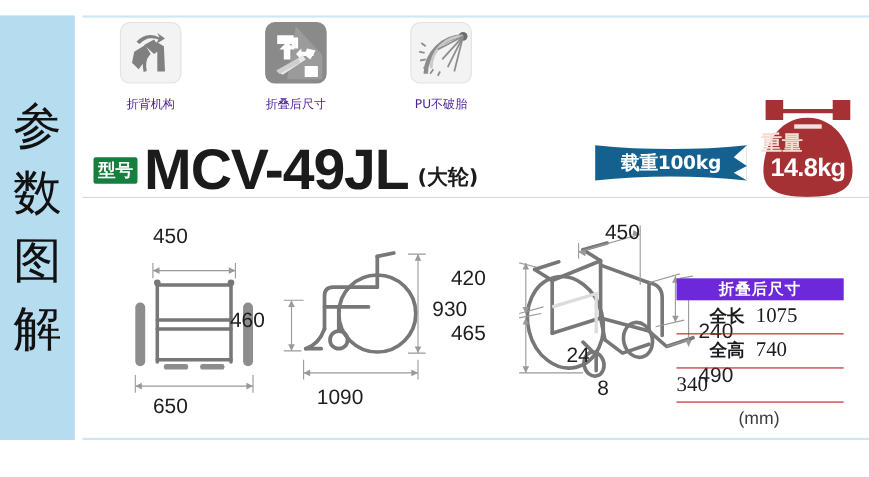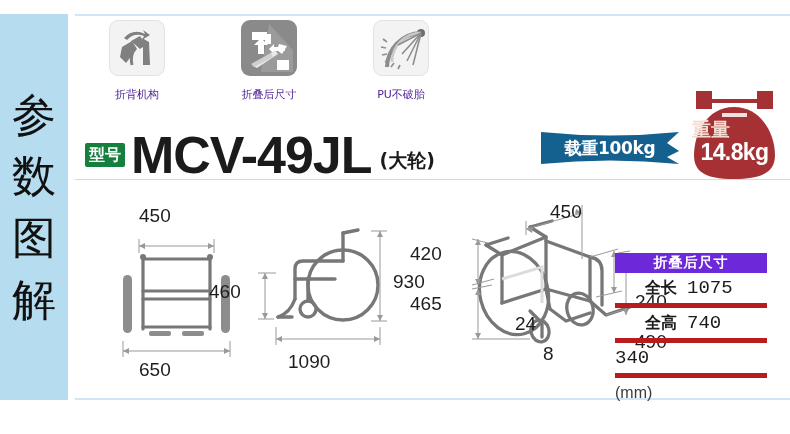--- a/index.html
+++ b/index.html
@@ -57,25 +57,25 @@
   
   #diagrams{position:absolute;left:0;top:175px;width:715px;height:210px;}
   .dim{position:absolute;font-size:19px;color:#1e1e1e;white-space:nowrap;
        font-family:"Liberation Sans","DejaVu Sans",sans-serif;}
 
   
   #spec-table{position:absolute;left:540px;top:62px;width:152px;}
   #spec-head{height:20px;background:#6d28d9;color:#fff;font-size:14px;font-weight:bold;
              display:flex;align-items:center;justify-content:center;letter-spacing:1px;
              font-family:"DejaVu Sans","Liberation Sans",sans-serif;}
-  .spec-row{height:30px;display:flex;align-items:center;border-bottom:5px solid #b91c1c;}
+  .spec-row{height:30px;display:flex;align-items:center;border-bottom:1px solid #b91c1c;}
   .spec-label{width:62px;text-align:right;font-size:16px;font-weight:bold;color:#1b1b1b;
               padding-right:10px;font-family:"DejaVu Sans","Liberation Sans",sans-serif;}
-  .spec-value{font-size:19px;color:#1b1b1b;font-family:Liberation Mono, monospace;}
-  #spec-unit{text-align:left;font-size:16px;color:#3b3b3b;padding-top:6px;padding-right:2px;
+  .spec-value{font-size:19px;color:#1b1b1b;font-family:Liberation Serif, serif;}
+  #spec-unit{text-align:center;font-size:16px;color:#3b3b3b;padding-top:6px;padding-right:2px;
              font-family:"Liberation Sans","DejaVu Sans",sans-serif;}
 </style>
 </head>
 <body>
 
 <div id="page">
 
   <div id="sidebar">
     <div class="side-char">参</div>
     <div class="side-char">数</div>

